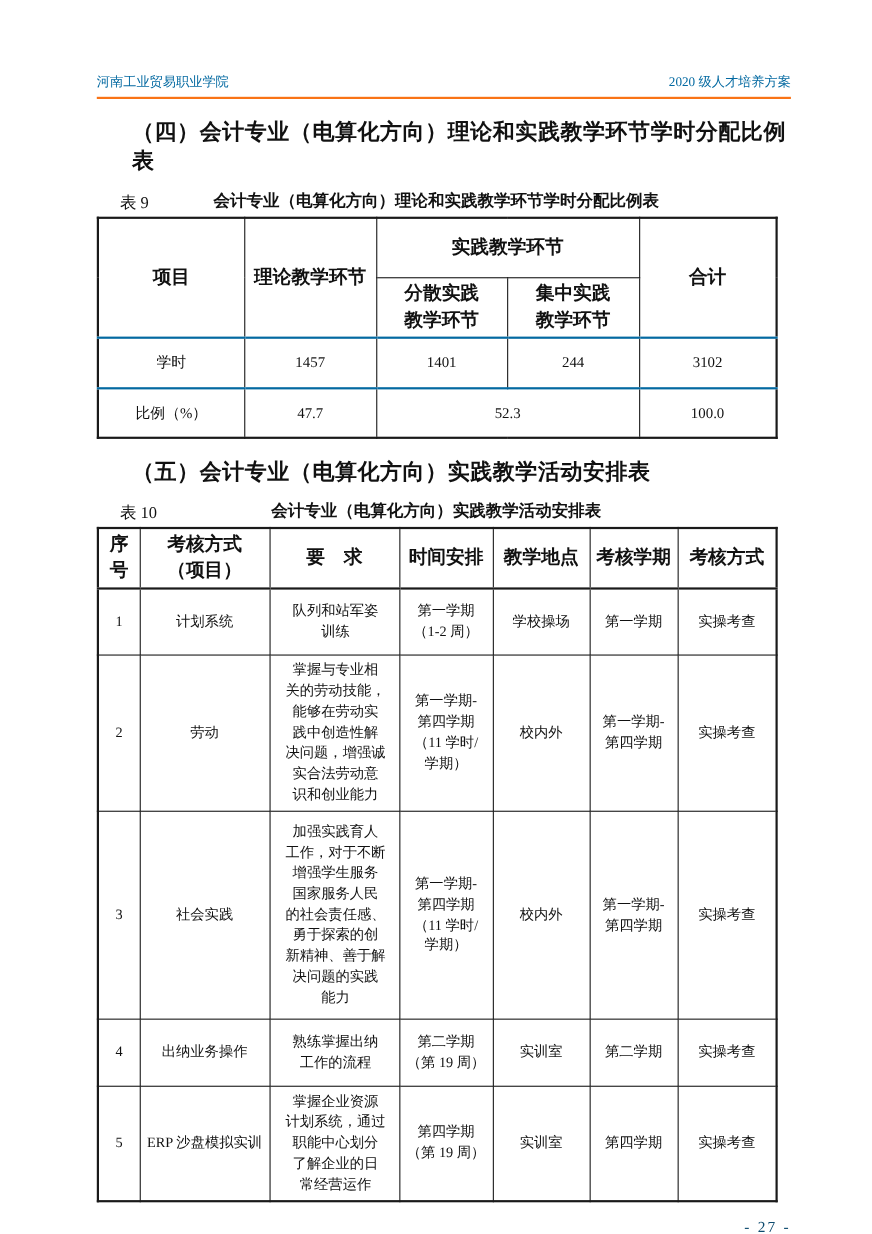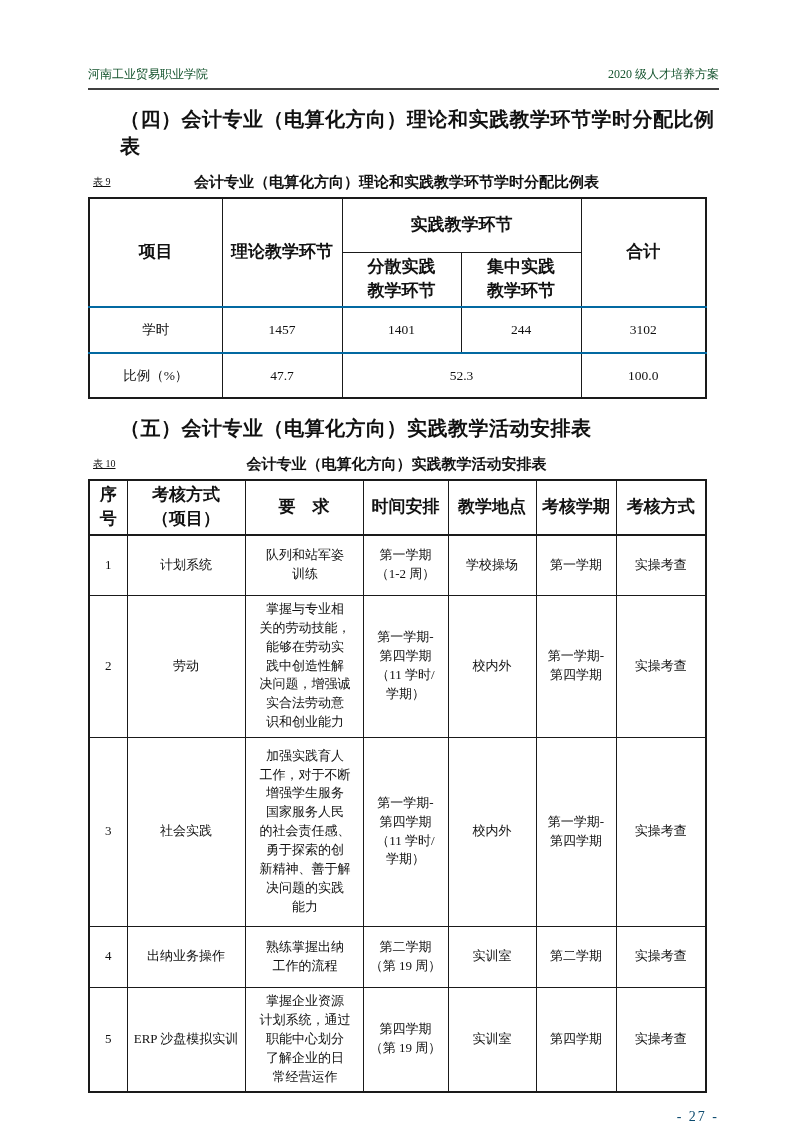--- a/index.html
+++ b/index.html
@@ -5,28 +5,28 @@
   html,body{margin:0;padding:0;}
   body{
     width:793px;height:1122px;background:#ffffff;
     font-family:"Liberation Serif","DejaVu Serif",serif;
     color:#111;position:relative;overflow:hidden;
   }
   .content{margin:0 74px 0 88px;padding-top:66px;width:631px;}
 
   
   .hdr{display:flex;justify-content:space-between;align-items:flex-end;
-       font-size:12px;color:#14532d;padding-bottom:5px;border-bottom:2px solid #404040;}
+       font-size:12px;color:#0369a1;padding-bottom:5px;border-bottom:2px solid #f97316;}
 
   
   .sec-title{font-size:20px;font-weight:bold;margin:16px 0 0 32px;letter-spacing:0.5px;}
 
   
   .cap-row{position:relative;width:617px;text-align:center;margin-top:13px;height:20px;}
-  .cap-row .tbl-label{position:absolute;left:5px;top:2px;font-size:10px;font-weight:normal;text-decoration:underline;}
+  .cap-row .tbl-label{position:absolute;left:21px;top:2px;font-size:15px;font-weight:normal;}
   .cap-row .tbl-caption{font-size:15px;font-weight:bold;}
 
   table{border-collapse:collapse;table-layout:fixed;width:617px;margin-top:4px;}
   td,th{border:1px solid #1a1a1a;text-align:center;vertical-align:middle;
         font-size:13.5px;padding:2px 4px;white-space:pre-line;line-height:1.45;}
   th{font-weight:bold;font-size:17px;}
   .t9{border:2px solid #1a1a1a;}
   .t9 .thick td,.t9 .thick th{border-top:2px solid #0369a1;}
   .t10{border:2px solid #1a1a1a;}
   .t10 thead th{border-bottom:2px solid #1a1a1a;}

